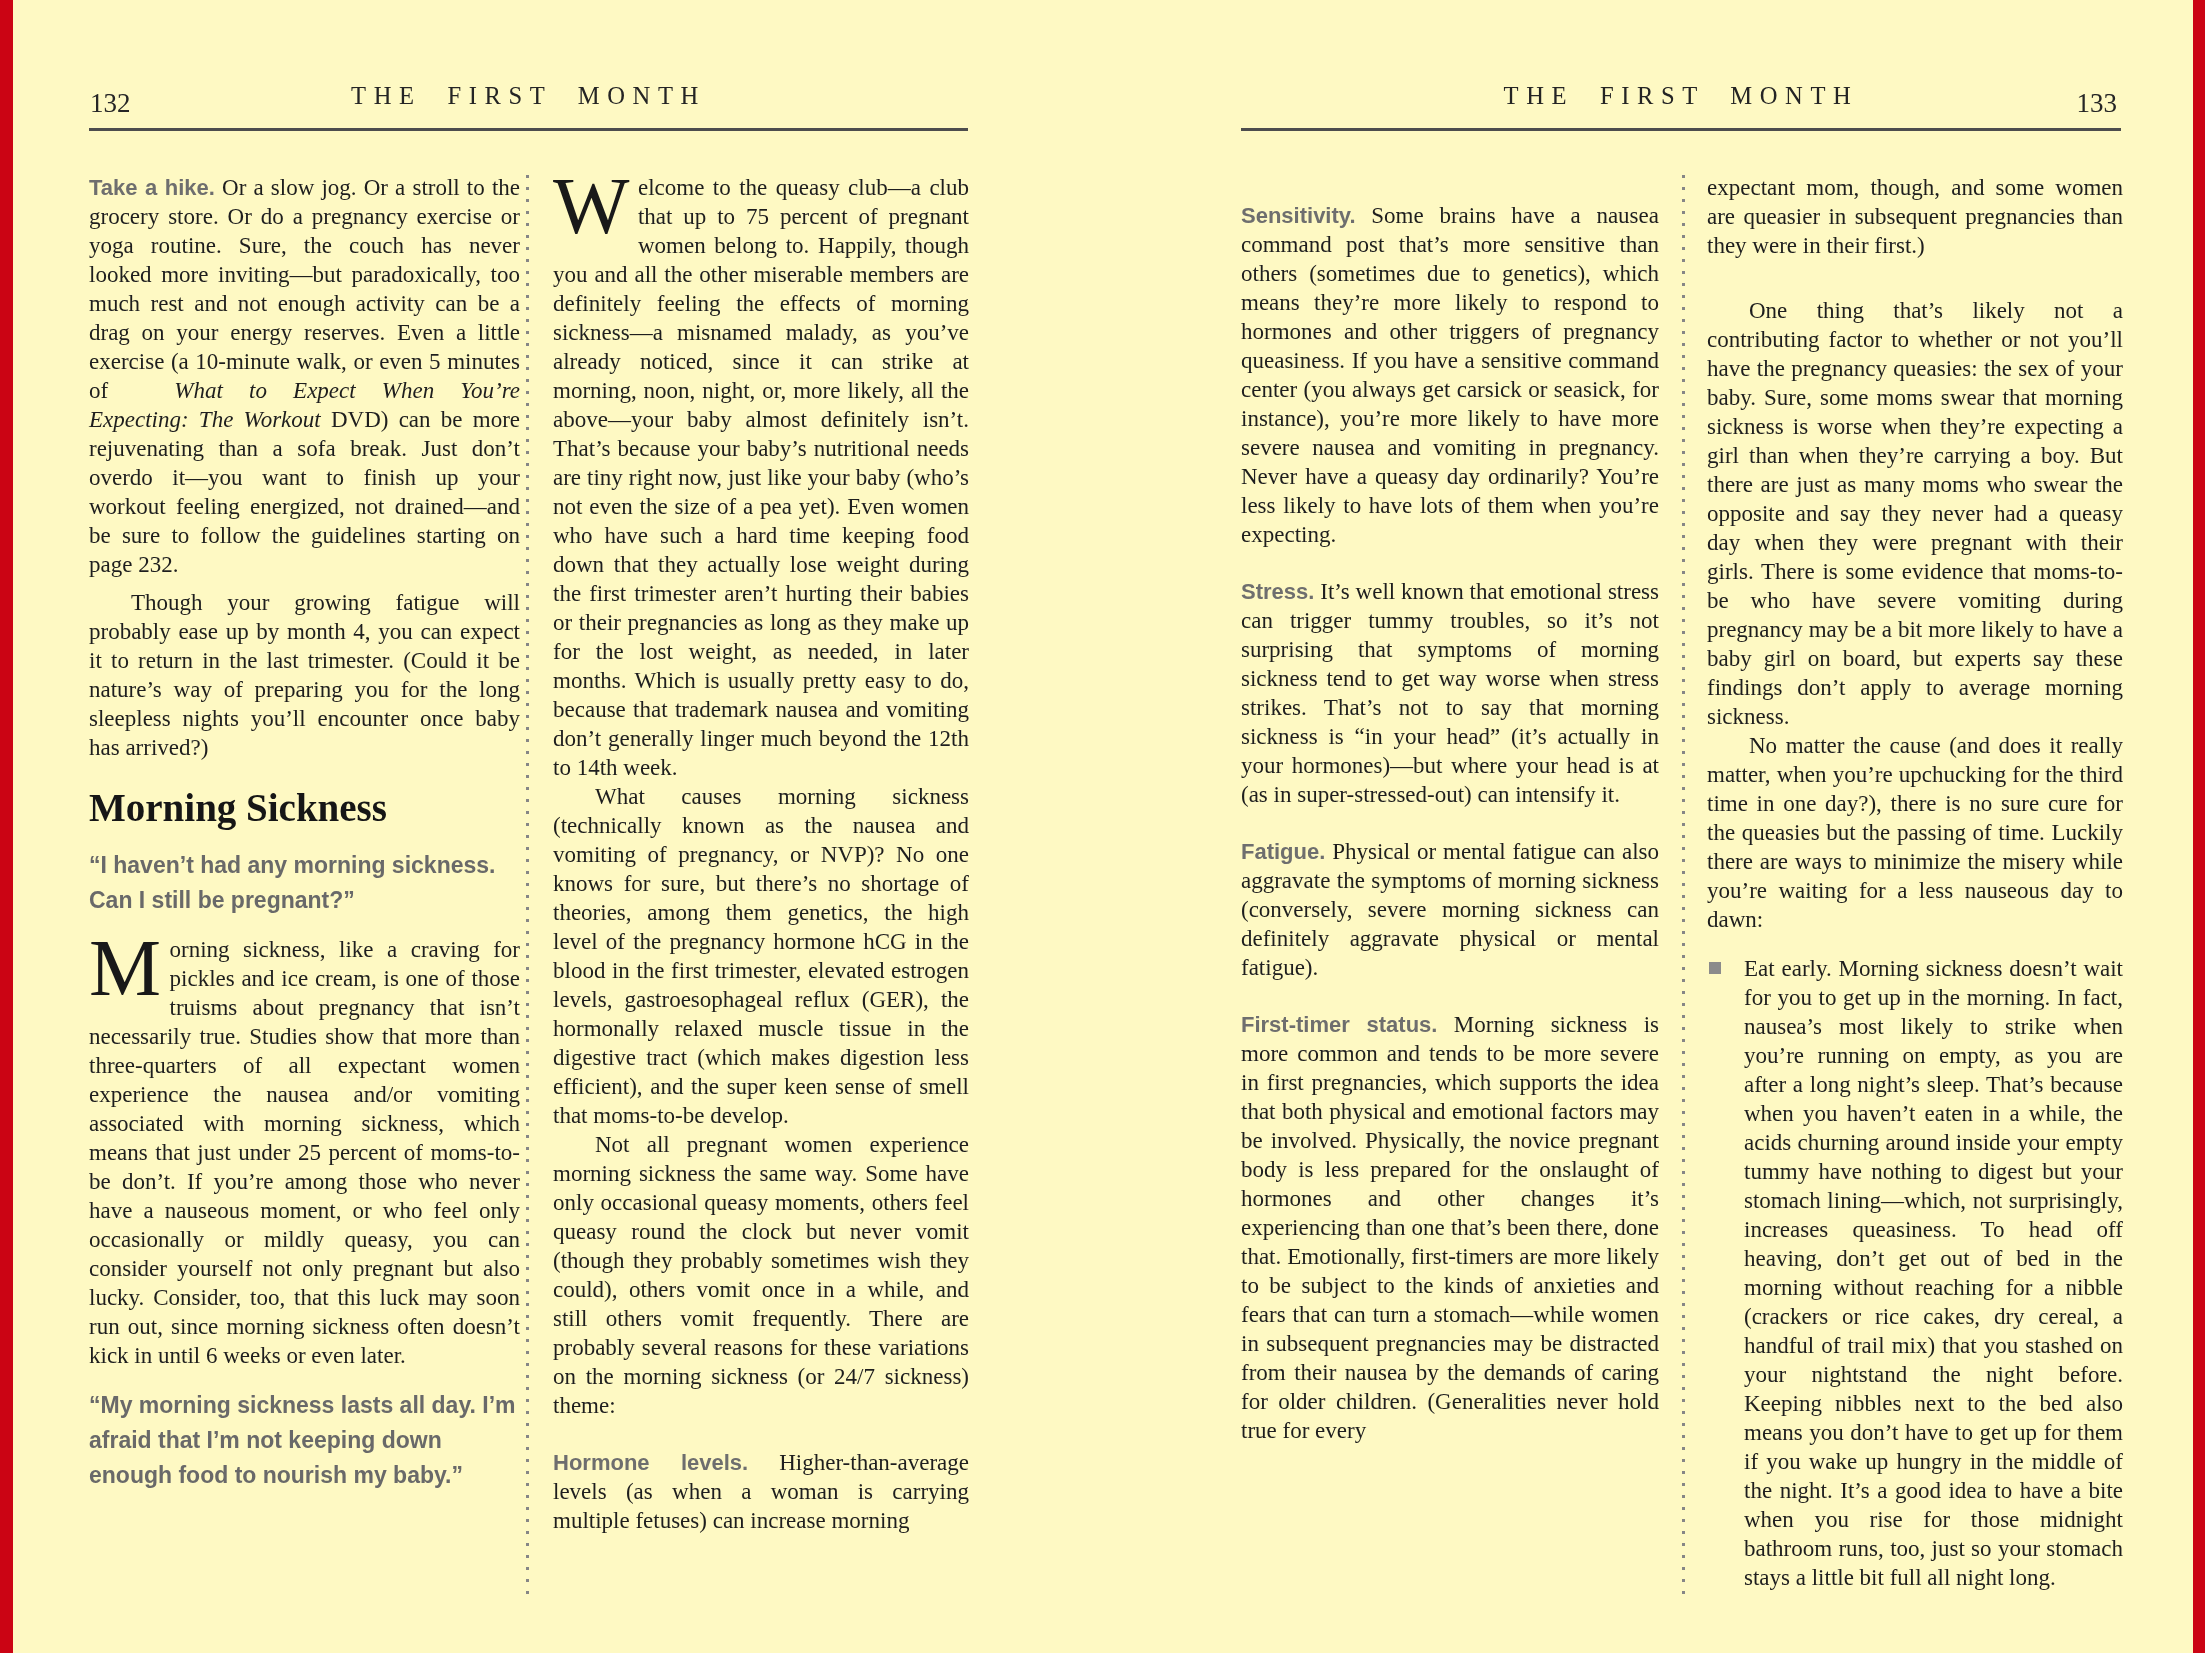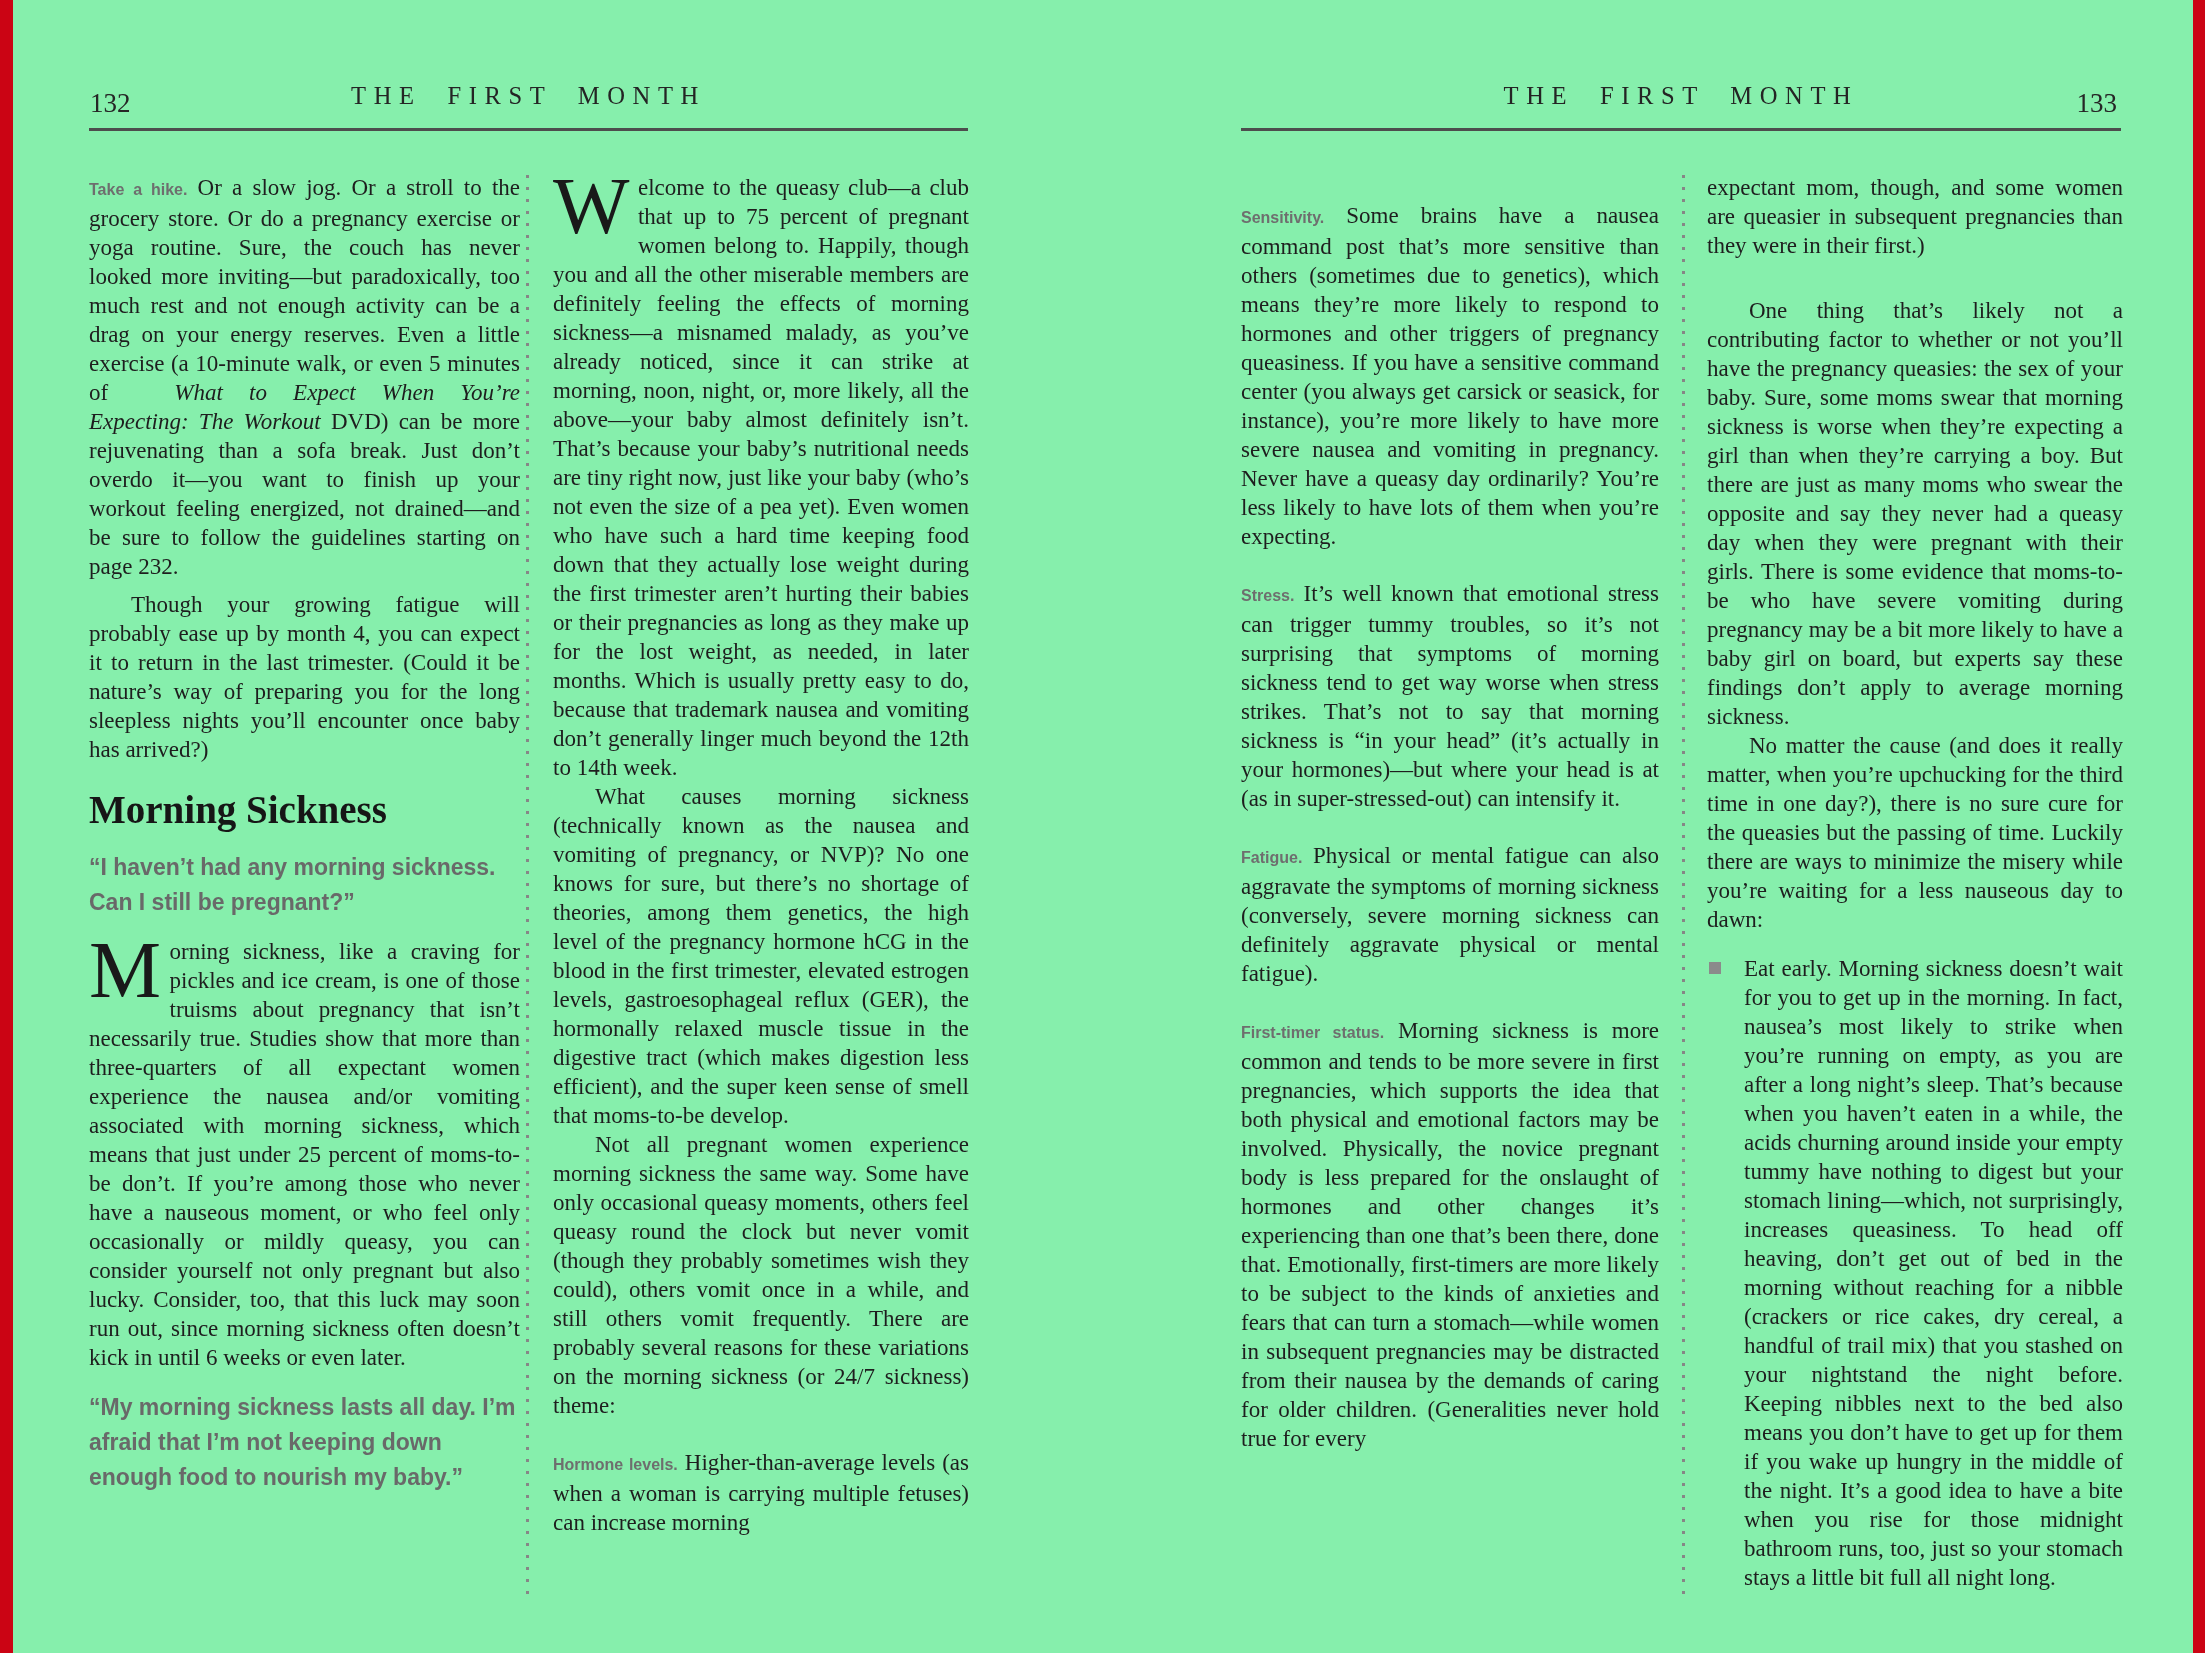--- a/index.html
+++ b/index.html
@@ -1,21 +1,21 @@
 <!DOCTYPE html>
 <html lang="en" style="font-size:13.6px"><head>
 <meta charset="utf-8">
 <style>
   html, body {
     margin: 0; padding: 0;
     width: 2205px; height: 1654px;
     background: #ffffff;
     overflow: hidden;
   }
-  .spread { position: absolute; left: 0; top: 0; width: 2205px; height: 1654px; background: #86efac; }
+  .spread { position: absolute; left: 0; top: 0; width: 2205px; height: 1654px; background: #fef9c3; }
 
   .edge-bar { position: absolute; top: 0; width: 12.7px; height: 1654px; }
   .edge-bar.left  { left: 0; }
   .edge-bar.right { left: 2193px; }
 
   .pageno {
     position: absolute; top: 88px;
     font-family: "Liberation Serif", "DejaVu Serif", serif;
     font-size: 27px; color: #262626;
   }
@@ -56,21 +56,21 @@
     color: #1e1e1e;
     text-align: justify;
   }
   .body em { font-style: italic; margin-left: 40px; }
   .indent { text-indent: 42px; }
   .sp  { margin-top: 8.5px; }
   .sp-lg { margin-top: 36px; }
 
   .lead {
     font-family: "Liberation Sans", "DejaVu Sans", sans-serif;
-    font-weight: bold; font-size: 16px; color: #6e6e6e;
+    font-weight: bold; font-size: 22px; color: #6e6e6e;
   }
   .lead-p { margin-top: 28px; }
 
   .quote {
     margin: 18.7px 0 17px 0;
     font-family: "Liberation Sans", "DejaVu Sans", sans-serif;
     font-weight: bold; font-size: 23px; line-height: 35px;
     color: #696969; text-align: left;
   }
 

